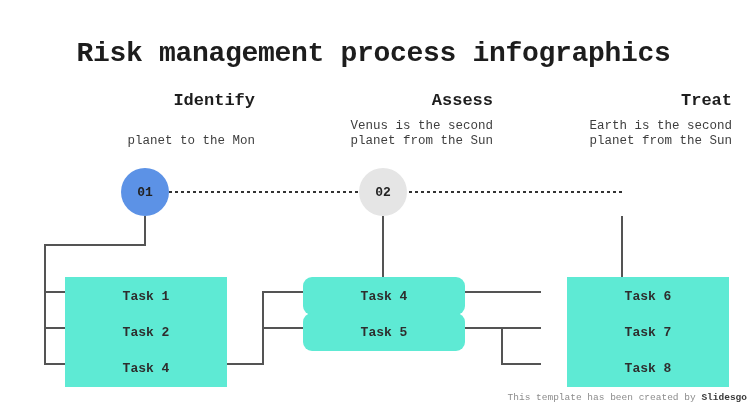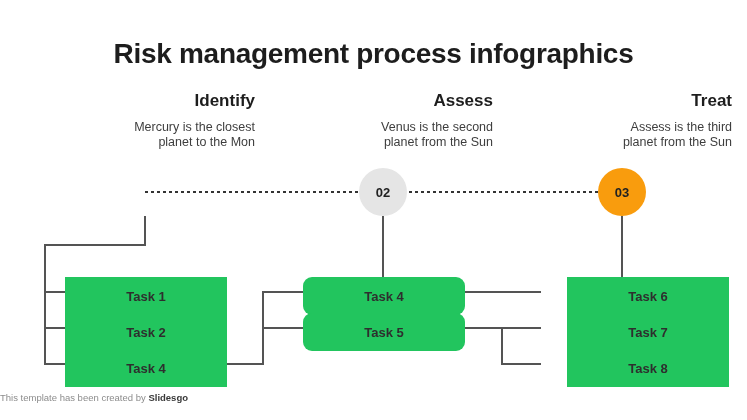--- a/index.html
+++ b/index.html
@@ -2,21 +2,21 @@
 <html><head>
 <meta charset="utf-8">
 <style>
   * { margin: 0; padding: 0; box-sizing: border-box; }
   html, body { background: #fff; }
   .slide {
     position: relative;
     width: 747px;
     height: 420px;
     background: #ffffff;
-    font-family: Liberation Sans, sans-serif;
+    font-family: Liberation Mono, monospace;
     overflow: hidden;
   }
   .title {
     position: absolute;
     top: 38px;
     left: 0;
     width: 100%;
     text-align: center;
     font-size: 28px;
     font-weight: bold;
@@ -71,79 +71,79 @@
   }
   .seg {
     position: absolute;
     background: #545454;
     z-index: 2;
   }
   .task {
     position: absolute;
     width: 162px;
     height: 38px;
-    background: #22c55e;
+    background: #5eead4;
     display: flex;
     align-items: center;
     justify-content: center;
     font-size: 13px;
     font-weight: bold;
     color: #2e2e2e;
     z-index: 3;
   }
   .tcol1 { left: 65px; }
   .tcol2 { left: 303px; border-radius: 9px; }
   .tcol3 { left: 567px; }
   .trow1 { top: 277px; }
   .trow2 { top: 313px; }
   .trow3 { top: 349px; }
   .footer {
     position: absolute;
     top: 392px;
     left: 0;
     width: 100%;
-    text-align: left;
+    text-align: right;
     font-size: 9.5px;
     color: #8c8c8c;
   }
   .footer b { color: #3a3a3a; font-weight: bold; }
 </style>
 </head>
 <body>
 
 <div class="slide">
 
   <div class="title">Risk management process infographics</div>
 
   <div class="col col-1">
     <div class="col-heading">Identify</div>
     <div class="col-desc">
-      <span>Mercury is the closest</span><br>
+      <br>
       <span>planet to the Mon</span>
     </div>
   </div>
   <div class="col col-2">
     <div class="col-heading">Assess</div>
     <div class="col-desc">
       <span>Venus is the second</span><br>
       <span>planet from the Sun</span>
     </div>
   </div>
   <div class="col col-3">
     <div class="col-heading">Treat</div>
     <div class="col-desc">
-      <span>Assess is the third</span><br>
+      <span>Earth is the second</span><br>
       <span>planet from the Sun</span>
     </div>
   </div>
 
   <div class="dashed-line"></div>
 
+  <div class="circle circle-1" style="background-color: rgb(92, 146, 230);">01</div>
   <div class="circle circle-2" style="background-color: #e5e5e5;">02</div>
-  <div class="circle circle-3" style="background-color: rgb(249, 156, 13);">03</div>
 
   <div class="seg" style="left:144px; top:216px; width:2px; height:30px;"></div>
   <div class="seg" style="left:44px; top:244px; width:102px; height:2px;"></div>
   <div class="seg" style="left:44px; top:244px; width:2px; height:121px;"></div>
   <div class="seg" style="left:44px; top:291px; width:21px; height:2px;"></div>
   <div class="seg" style="left:44px; top:327px; width:21px; height:2px;"></div>
   <div class="seg" style="left:44px; top:363px; width:21px; height:2px;"></div>
 
   <div class="seg" style="left:382px; top:216px; width:2px; height:61px;"></div>
   <div class="seg" style="left:621px; top:216px; width:2px; height:61px;"></div>

